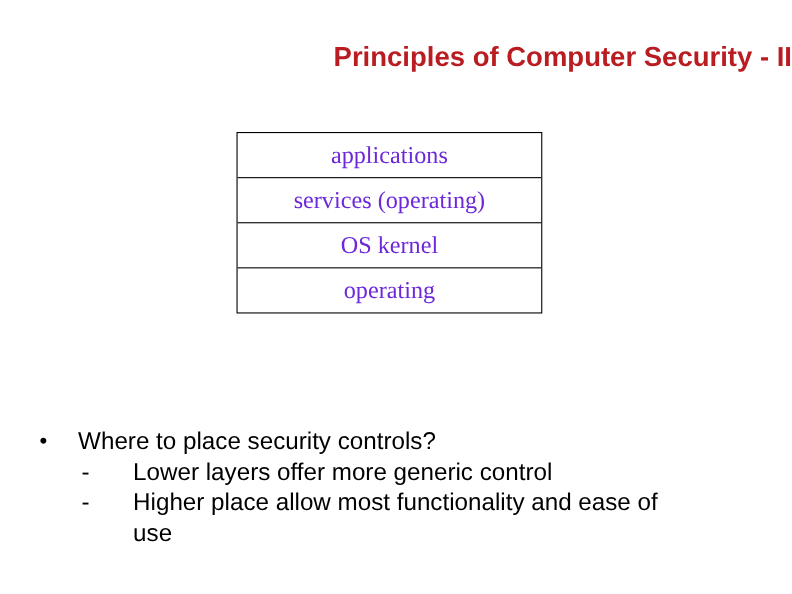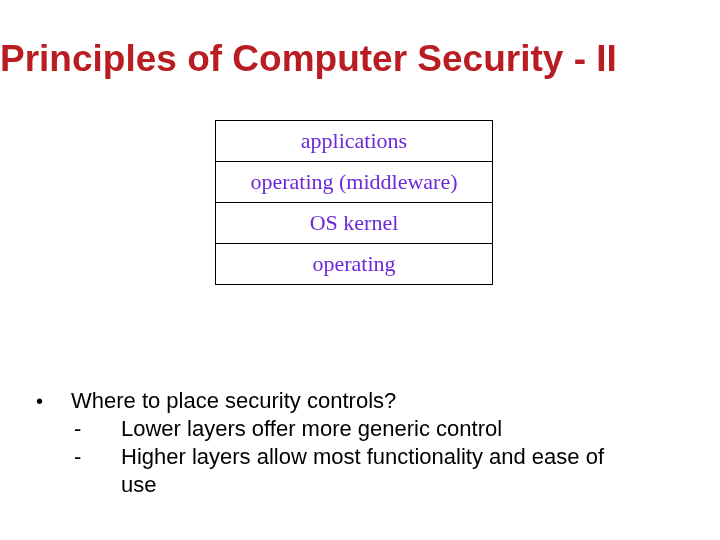--- a/index.html
+++ b/index.html
@@ -17,23 +17,23 @@
     color: #000000;
   }
 
   
   .slide-title {
     position: absolute;
     top: 38px;
     left: 0;
     width: 720px;
     margin: 0;
-    text-align: left;
+    text-align: right;
     font-family: "Liberation Sans", sans-serif;
-    font-size: 37px;
+    font-size: 25px;
     font-weight: bold;
     letter-spacing: 0px;
     white-space: nowrap;
   }
 
   
   .layer-stack {
     position: absolute;
     left: 215px;
     top: 120px;
@@ -105,29 +105,29 @@
 </style>
 </head>
 <body>
 
 <div class="slide">
 
   <h1 class="slide-title" style="color: rgb(185, 29, 34);">Principles of Computer Security - II</h1>
 
   <div class="layer-stack">
     <div class="layer-row">applications</div>
-    <div class="layer-row">operating (middleware)</div>
+    <div class="layer-row">services (operating)</div>
     <div class="layer-row">OS kernel</div>
     <div class="layer-row">operating</div>
   </div>
 
   <div class="bullet-area">
     <span class="bullet-marker">•</span>
     <span class="bullet-text">Where to place security controls?</span>
 
     <span class="dash-marker-1">-</span>
     <span class="sub-bullet-text-1">Lower layers offer more generic control</span>
 
     <span class="dash-marker-2">-</span>
-    <span class="sub-bullet-text-2">Higher layers allow most functionality and ease of use</span>
+    <span class="sub-bullet-text-2">Higher place allow most functionality and ease of use</span>
   </div>
 
 </div>
 
 </body></html>

